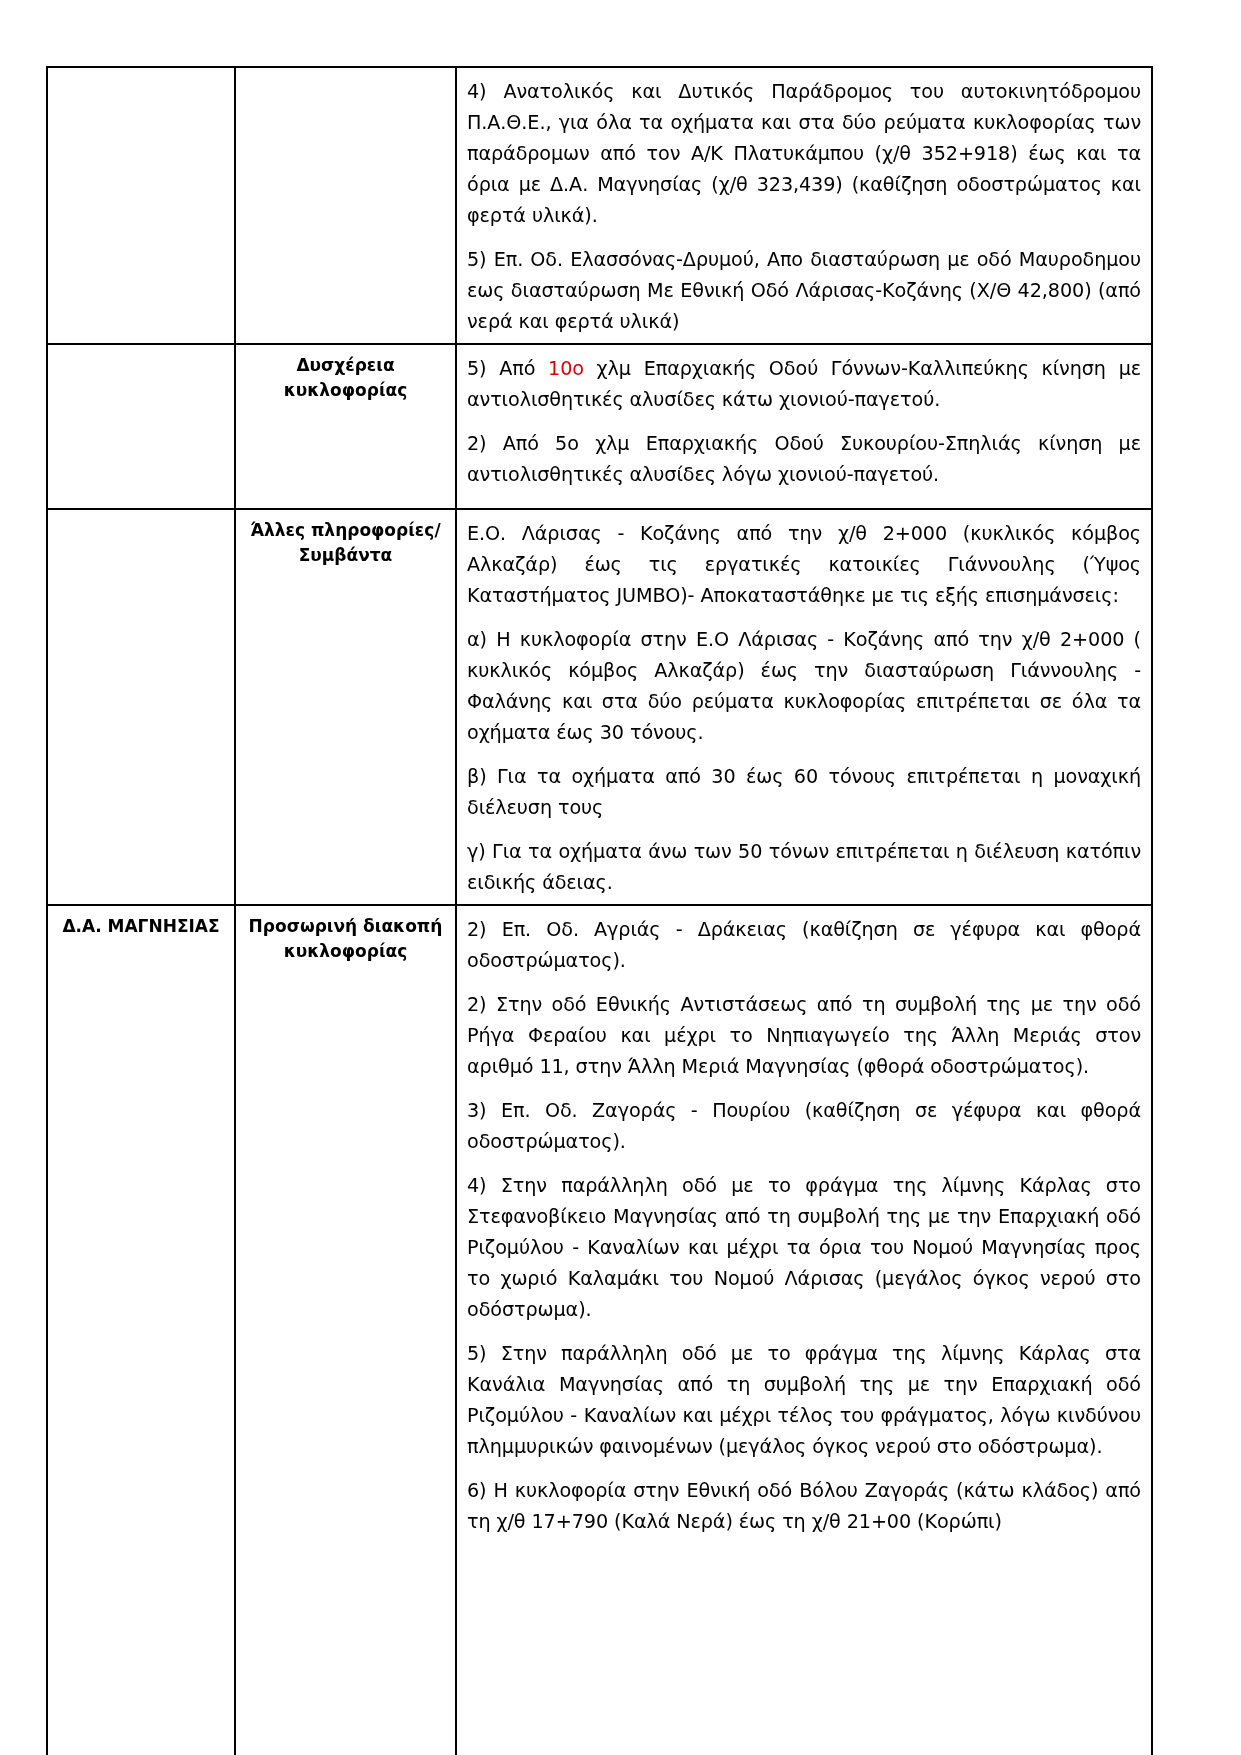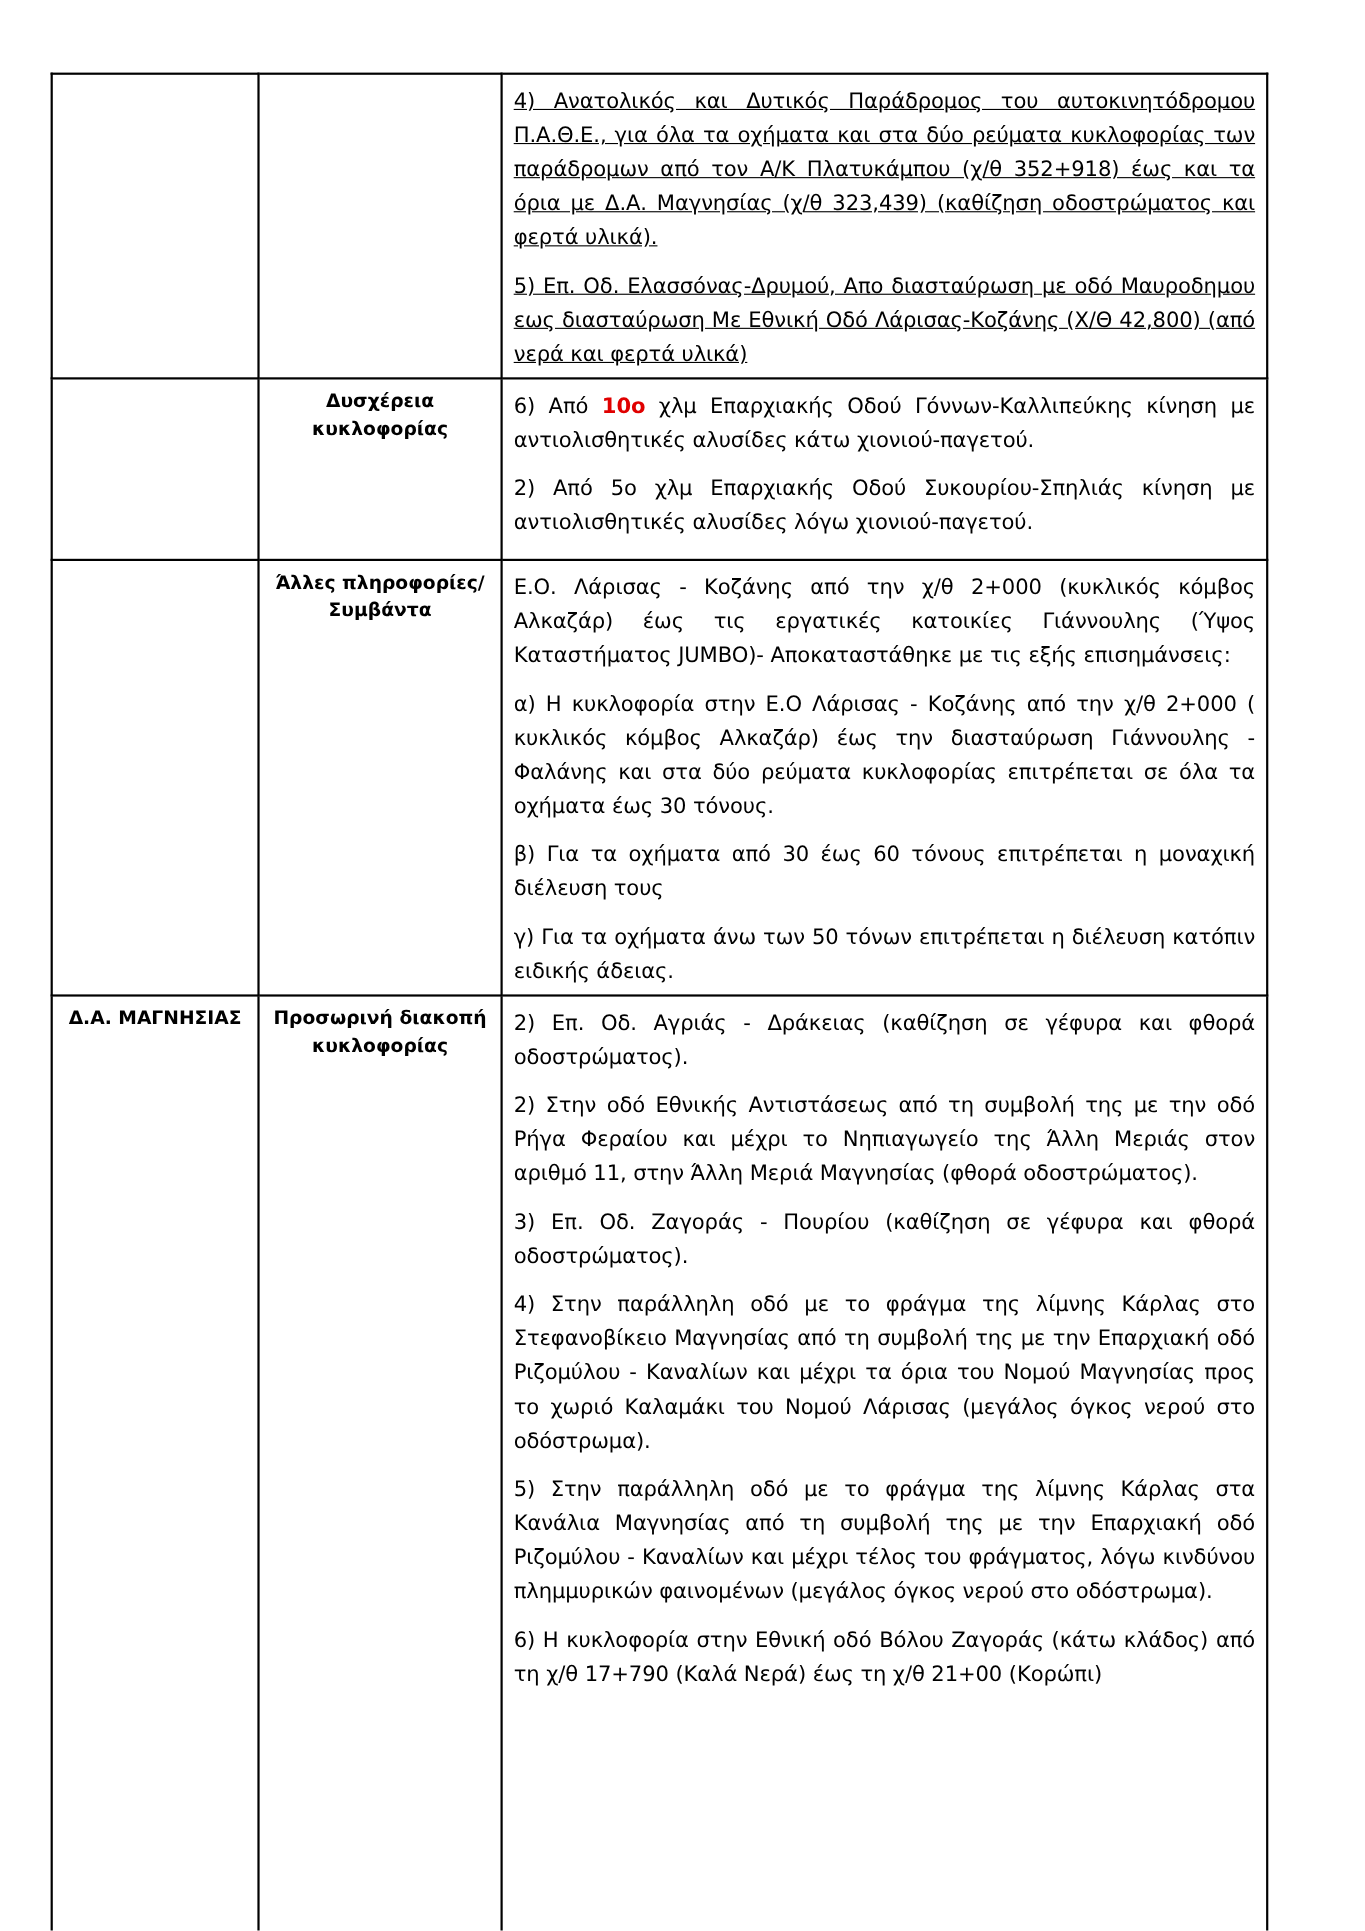--- a/index.html
+++ b/index.html
@@ -12,22 +12,22 @@
   table.doc td {
     border: 2px solid #000; vertical-align: top;
     padding: 8px 10px 6px 10px; box-sizing: border-box;
   }
   col.c1 { width: 188px; }
   col.c2 { width: 221px; }
   col.c3 { width: 696px; }
   .hdr { font-weight: bold; font-size: 17px; line-height: 25px; text-align: center; }
   .para { font-size: 19.2px; line-height: 31px; text-align: justify; margin: 0 0 13px 0; letter-spacing: -0.1px; }
   .para:last-child { margin-bottom: 0; }
-  .red { color: #e00000; font-weight: bold; }
-  tr.r1 td { height: 243px; text-decoration: underline; }
+  .red { color: #e00000; }
+  tr.r1 td { height: 243px; }
   tr.r2 td { height: 165px; }
   tr.r3 td { height: 365px; }
   tr.r4 td { height: 896px; }
 </style>
 </head>
 <body>
 
 <table class="doc">
   <colgroup>
       <col class="c1">
@@ -48,21 +48,21 @@
       </td>
     </tr>
     <tr class="r2">
       <td>
           <div class="hdr"></div>
         </td>
       <td>
           <div class="hdr">Δυσχέρεια κυκλοφορίας</div>
         </td>
       <td>
-        <p class="para"><span>6) Από </span><span class="red">10ο</span><span> χλμ Επαρχιακής Οδού Γόννων-Καλλιπεύκης κίνηση με αντιολισθητικές αλυσίδες κάτω χιονιού-παγετού.</span></p>
+        <p class="para"><span>5) Από </span><span class="red">10ο</span><span> χλμ Επαρχιακής Οδού Γόννων-Καλλιπεύκης κίνηση με αντιολισθητικές αλυσίδες κάτω χιονιού-παγετού.</span></p>
         <p class="para">2) Από 5ο χλμ Επαρχιακής Οδού Συκουρίου-Σπηλιάς κίνηση με αντιολισθητικές αλυσίδες λόγω χιονιού-παγετού.</p>
       </td>
     </tr>
     <tr class="r3">
       <td>
           <div class="hdr"></div>
         </td>
       <td>
           <div class="hdr">Άλλες πληροφορίες/ Συμβάντα</div>
         </td>

